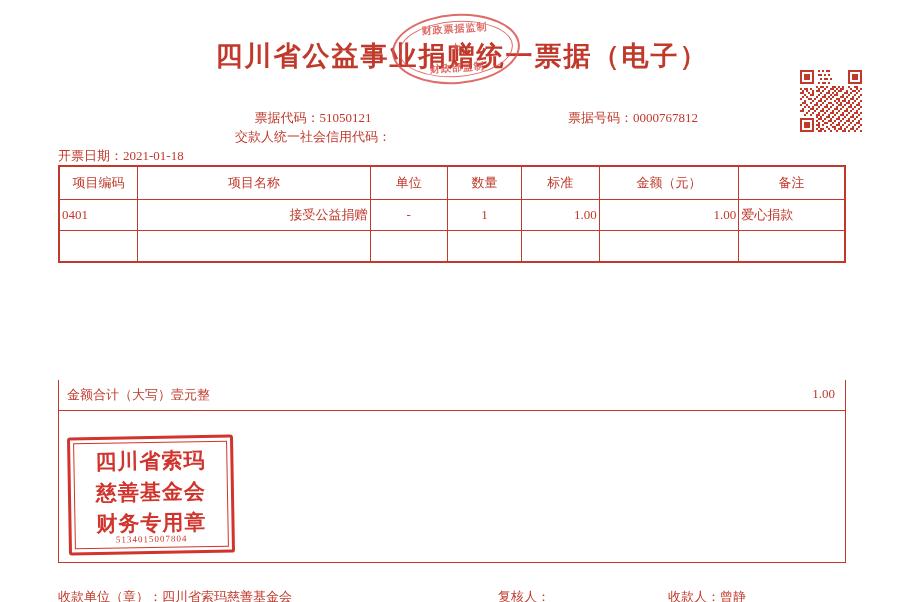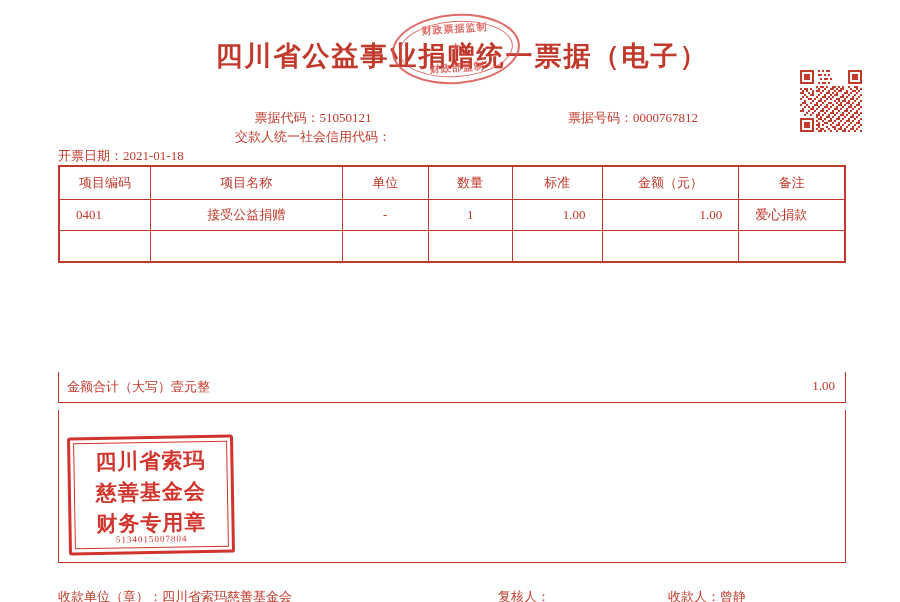--- a/index.html
+++ b/index.html
@@ -118,41 +118,41 @@
     font-size: 13px;
   }
   table.grid {
     width: 100%;
     border-collapse: collapse;
   }
   table.grid th, table.grid td {
     border: 1px solid #c0392b;
     color: #c0392b;
     font-weight: normal;
-    padding: 4px 16px;
+    padding: 4px 2px;
     height: 22px;
   }
   table.grid th {
     text-align: center;
     font-size: 13px;
     height: 24px;
   }
   .c-code   { width: 76px; text-align: left; }
-  .c-name   { width: 240px; text-align: center; }
+  .c-name   { width: 240px; text-align: right; }
   .c-unit   { width: 76px; text-align: center; }
   .c-qty    { width: 72px; text-align: center; }
   .c-std    { width: 76px; text-align: right; margin-top: 12px; }
   .c-amt    { width: 140px; text-align: right; }
   .c-note   { width: 106px; text-align: left; }
   .filler td { height: 188px; }
   
   .totals {
     position: absolute;
     left: 58px;
-    top: 372px;
+    top: 380px;
     width: 786px;
     height: 30px;
     border: 1px solid #c0392b;
     border-top: none;
     font-size: 13px;
   }
   .totals .t-left {
     position: absolute;
     left: 8px; top: 6px;
     white-space: nowrap;

